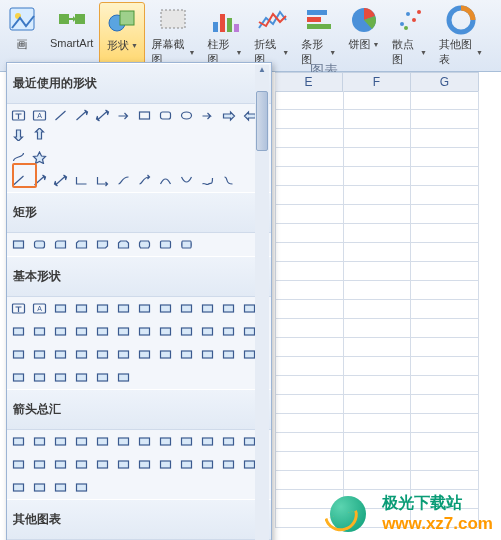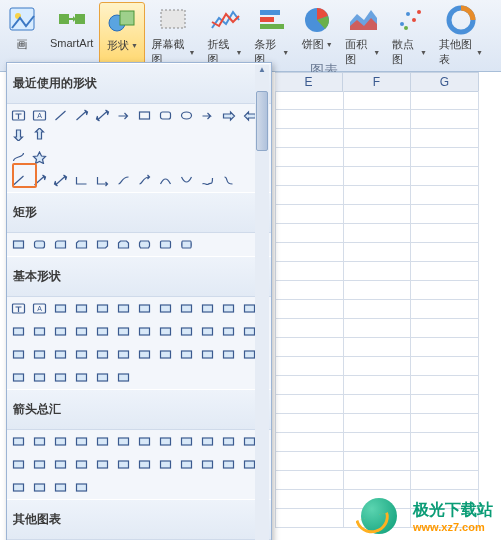--- a/index.html
+++ b/index.html
@@ -23,21 +23,21 @@
 .icons span svg{width:15px;height:13px;stroke:#3b5a8f;stroke-width:1.2;fill:none}
 .hiline{position:absolute;left:12px;top:163px;width:25px;height:25px;border:2px solid #e73;border-radius:2px;pointer-events:none;z-index:5}
 .scroll{position:absolute;right:2px;top:2px;bottom:2px;width:14px;background:#e6ecf5}
 .scroll .thumb{background:linear-gradient(90deg,#d0dae9,#b0c2dc);border:1px solid #8fa8c9;height:60px;margin:14px 1px;border-radius:2px}
 .scroll .arr{height:12px;text-align:center;font-size:8px;color:#5a78a4;cursor:pointer}
 .logo{position:absolute;right:8px;bottom:6px;display:flex;align-items:center;gap:16px}
 .logo .ball{width:36px;height:36px;border-radius:50%;background:radial-gradient(circle at 30% 30%,#5bd4b0,#0a9c76);position:relative}
 .logo .ball:before{content:"";position:absolute;width:28px;height:14px;border:3px solid #ffb020;border-top:none;border-radius:0 0 20px 20px;left:-4px;top:18px;transform:rotate(-15deg)}
 .logo .txt{display:flex;flex-direction:column;font-size:12px}
 .logo .cn{color:#0a9c76;font-weight:bold;font-size:16px}
-.logo .url{color:#ff9a00;font-size:11px;font-weight:bold}
+.logo .url{color:#ff9a00;font-size:17px;font-weight:bold}
 </style>
 </head>
 <body>
 
 <div class="ribbon">
     <div class="rbtn">
       <div class="rico">
         <svg viewBox="0 0 32 32">
           <rect x="4" y="4" width="24" height="22" rx="2" fill="#d8ecff" stroke="#3b78c4"></rect>
           <circle cx="12" cy="12" r="3" fill="#f6d24a"></circle>
@@ -70,20 +70,31 @@
       <div class="rico">
         <svg viewBox="0 0 32 32">
           <rect x="4" y="6" width="24" height="18" fill="#e6e6e6" stroke="#888" stroke-dasharray="2 2"></rect>
         </svg>
       </div>
       <div class="rlbl">屏幕截图<span class="drop">▼</span></div>
     </div>
     <div class="rbtn">
       <div class="rico">
         <svg viewBox="0 0 32 32">
+          <rect x="4" y="18" width="5" height="10" fill="#4a90d9"></rect>
+          <rect x="11" y="10" width="5" height="18" fill="#e74c3c"></rect>
+          <rect x="18" y="14" width="5" height="14" fill="#6ab04a"></rect>
+          <rect x="25" y="20" width="5" height="8" fill="#bb7cd8"></rect>
+        </svg>
+      </div>
+      <div class="rlbl">柱形图<span class="drop">▼</span></div>
+    </div>
+    <div class="rbtn">
+      <div class="rico">
+        <svg viewBox="0 0 32 32">
           <path d="M3 24 L10 14 L17 20 L24 8 L30 16" stroke="#4a90d9" stroke-width="2" fill="none"></path>
           <path d="M3 18 L10 22 L17 10 L24 18 L30 12" stroke="#e74c3c" stroke-width="2" fill="none"></path>
         </svg>
       </div>
       <div class="rlbl">折线图<span class="drop">▼</span></div>
     </div>
     <div class="rbtn">
       <div class="rico">
         <svg viewBox="0 0 32 32">
           <rect x="4" y="6" width="20" height="5" fill="#4a90d9"></rect>
@@ -95,29 +106,20 @@
     </div>
     <div class="rbtn">
       <div class="rico">
         <svg viewBox="0 0 32 32">
           <circle cx="16" cy="16" r="12" fill="#4a90d9"></circle>
           <path d="M16 16 L16 4 A12 12 0 0 1 27 12 Z" fill="#e74c3c"></path>
           <path d="M16 16 L27 12 A12 12 0 0 1 24 25 Z" fill="#6ab04a"></path>
         </svg>
       </div>
       <div class="rlbl">饼图<span class="drop">▼</span></div>
-    </div>
-    <div class="rbtn">
-      <div class="rico">
-        <svg viewBox="0 0 32 32">
-          <path d="M3 26 L3 18 L10 10 L17 16 L24 6 L30 14 L30 26 Z" fill="#4a90d9" opacity=".8"></path>
-          <path d="M3 26 L3 22 L10 16 L17 22 L24 14 L30 20 L30 26 Z" fill="#e74c3c" opacity=".8"></path>
-        </svg>
-      </div>
-      <div class="rlbl">面积图<span class="drop">▼</span></div>
     </div>
     <div class="rbtn">
       <div class="rico">
         <svg viewBox="0 0 32 32">
           <circle cx="8" cy="20" r="2" fill="#4a90d9"></circle>
           <circle cx="14" cy="10" r="2" fill="#4a90d9"></circle>
           <circle cx="20" cy="16" r="2" fill="#e74c3c"></circle>
           <circle cx="25" cy="8" r="2" fill="#e74c3c"></circle>
           <circle cx="12" cy="24" r="2" fill="#6ab04a"></circle>
         </svg>

